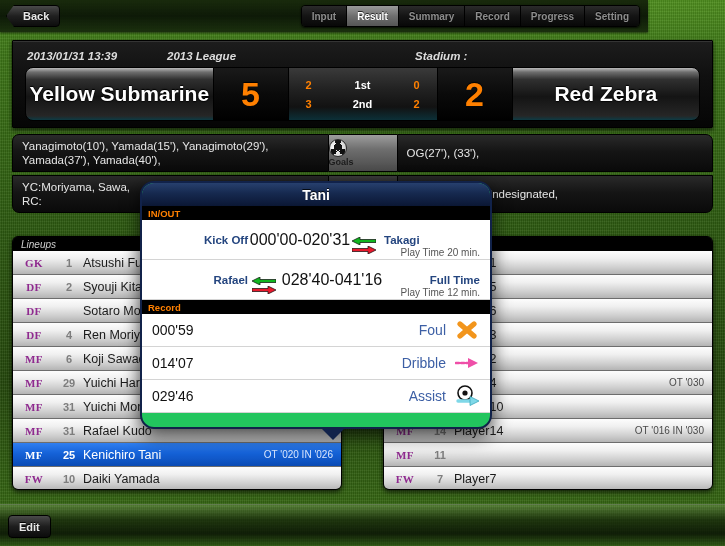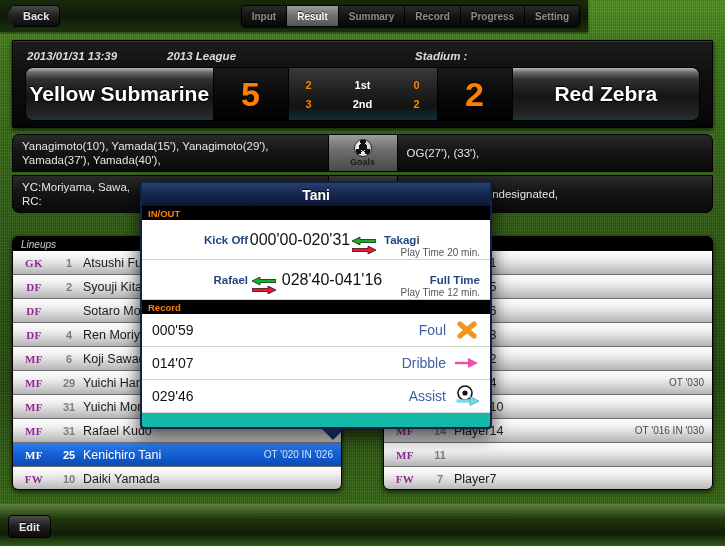--- a/index.html
+++ b/index.html
@@ -11,21 +11,21 @@
     position: relative;
     background-color: #2f5c14;
     background-image:
       repeating-linear-gradient(90deg, rgba(255,255,255,0.05) 0 1px, rgba(0,0,0,0.05) 1px 2px),
       repeating-linear-gradient(0deg, rgba(255,255,255,0.04) 0 1px, rgba(0,0,0,0.06) 1px 3px),
       linear-gradient(180deg,#4f8f1e 0%, #3c7516 10%, #2d5a10 40%, #24470c 70%, #3a7014 100%);
   }
 
   
   #topbar {
-    position: absolute; left:0; top:0; width:588px; height:32px;
+    position: absolute; left:0; top:0; width:648px; height:32px;
     background:
       linear-gradient(180deg, rgba(20,34,10,0.92) 0%, rgba(10,20,6,0.95) 50%, rgba(22,40,12,0.9) 100%);
     box-shadow: 0 1px 2px rgba(0,0,0,0.6);
   }
   #backbtn {
     position:absolute; left:6px; top:5px; height:22px; padding:0 10px 0 16px;
     display:flex; align-items:center; justify-content:center;
     color:#e8e8e8; font-size:11px; font-weight:bold;
     background: linear-gradient(180deg,#4a4a4a 0%, #202020 50%, #0d0d0d 100%);
     border:1px solid #000; border-radius:4px;
@@ -118,21 +118,21 @@
     flex:1 1 0; display:flex; flex-direction:column; justify-content:center;
     padding:0 9px; color:#e6e6e6; font-size:11.5px; line-height:14px;
     background: linear-gradient(180deg,#2a2a2a 0%, #151515 45%, #0a0a0a 100%);
     border:1px solid #000;
   }
   .evt-row:first-child .evt-cell.l { border-radius:7px 0 0 0; }
   .evt-row:first-child .evt-cell.r { border-radius:0 7px 0 0; }
   .evt-row:last-child .evt-cell.l { border-radius:0 0 0 7px; }
   .evt-row:last-child .evt-cell.r { border-radius:0 0 7px 0; }
   .evt-mid {
-    width:68px; display:flex; flex-direction:column; align-items:center;
+    width:68px; display:flex; flex-direction:column; align-items:flex-start;
     justify-content:center; gap:0;
     background: linear-gradient(180deg,#9d9d9d 0%, #6e6e6e 40%, #4a4a4a 100%);
     border-top:1px solid #000; border-bottom:1px solid #000;
   }
   .evt-mid.dark {
     background: linear-gradient(180deg,#3d3d3d 0%, #262626 40%, #171717 100%);
   }
   .evt-mid-label { font-size:9px; color:#1c1c1c; font-weight:bold; }
   .evt-mid.dark .evt-mid-label { color:#cfcfcf; }
   .ball {
@@ -183,22 +183,22 @@
   .lrow.sel .pos { color:#fff; }
   .lrow .num { width:28px; text-align:center; font-size:11px; color:#7d7d7d; font-weight:bold; }
   .lrow.sel .num { color:#fff;text-align:center; }
   .lrow .nm { flex:1; }
   .lrow .ot { font-size:10px; color:#4a4a4a; padding-right:8px; }
   .lrow.sel .ot { color:#dbe8ff; }
 
   
   #popover {
     position:absolute; left:140px; top:181px; width:352px; height:248px;
-    border-radius:4px;
-    background:#14b8a6;
+    border-radius:14px;
+    background:#22c55e;
     border:2px solid #11224a;
     box-shadow: 0 6px 18px rgba(0,0,0,0.75);
     overflow:hidden; z-index:40;
   }
   #pop-title {
     height:23px; display:flex; align-items:center; justify-content:center;
     color:#fff; font-size:14px; font-weight:bold;
     background: linear-gradient(180deg,#27406e 0%, #16294f 45%, #0b1734 100%);
     text-shadow:0 -1px 0 rgba(0,0,0,0.8);
   }

